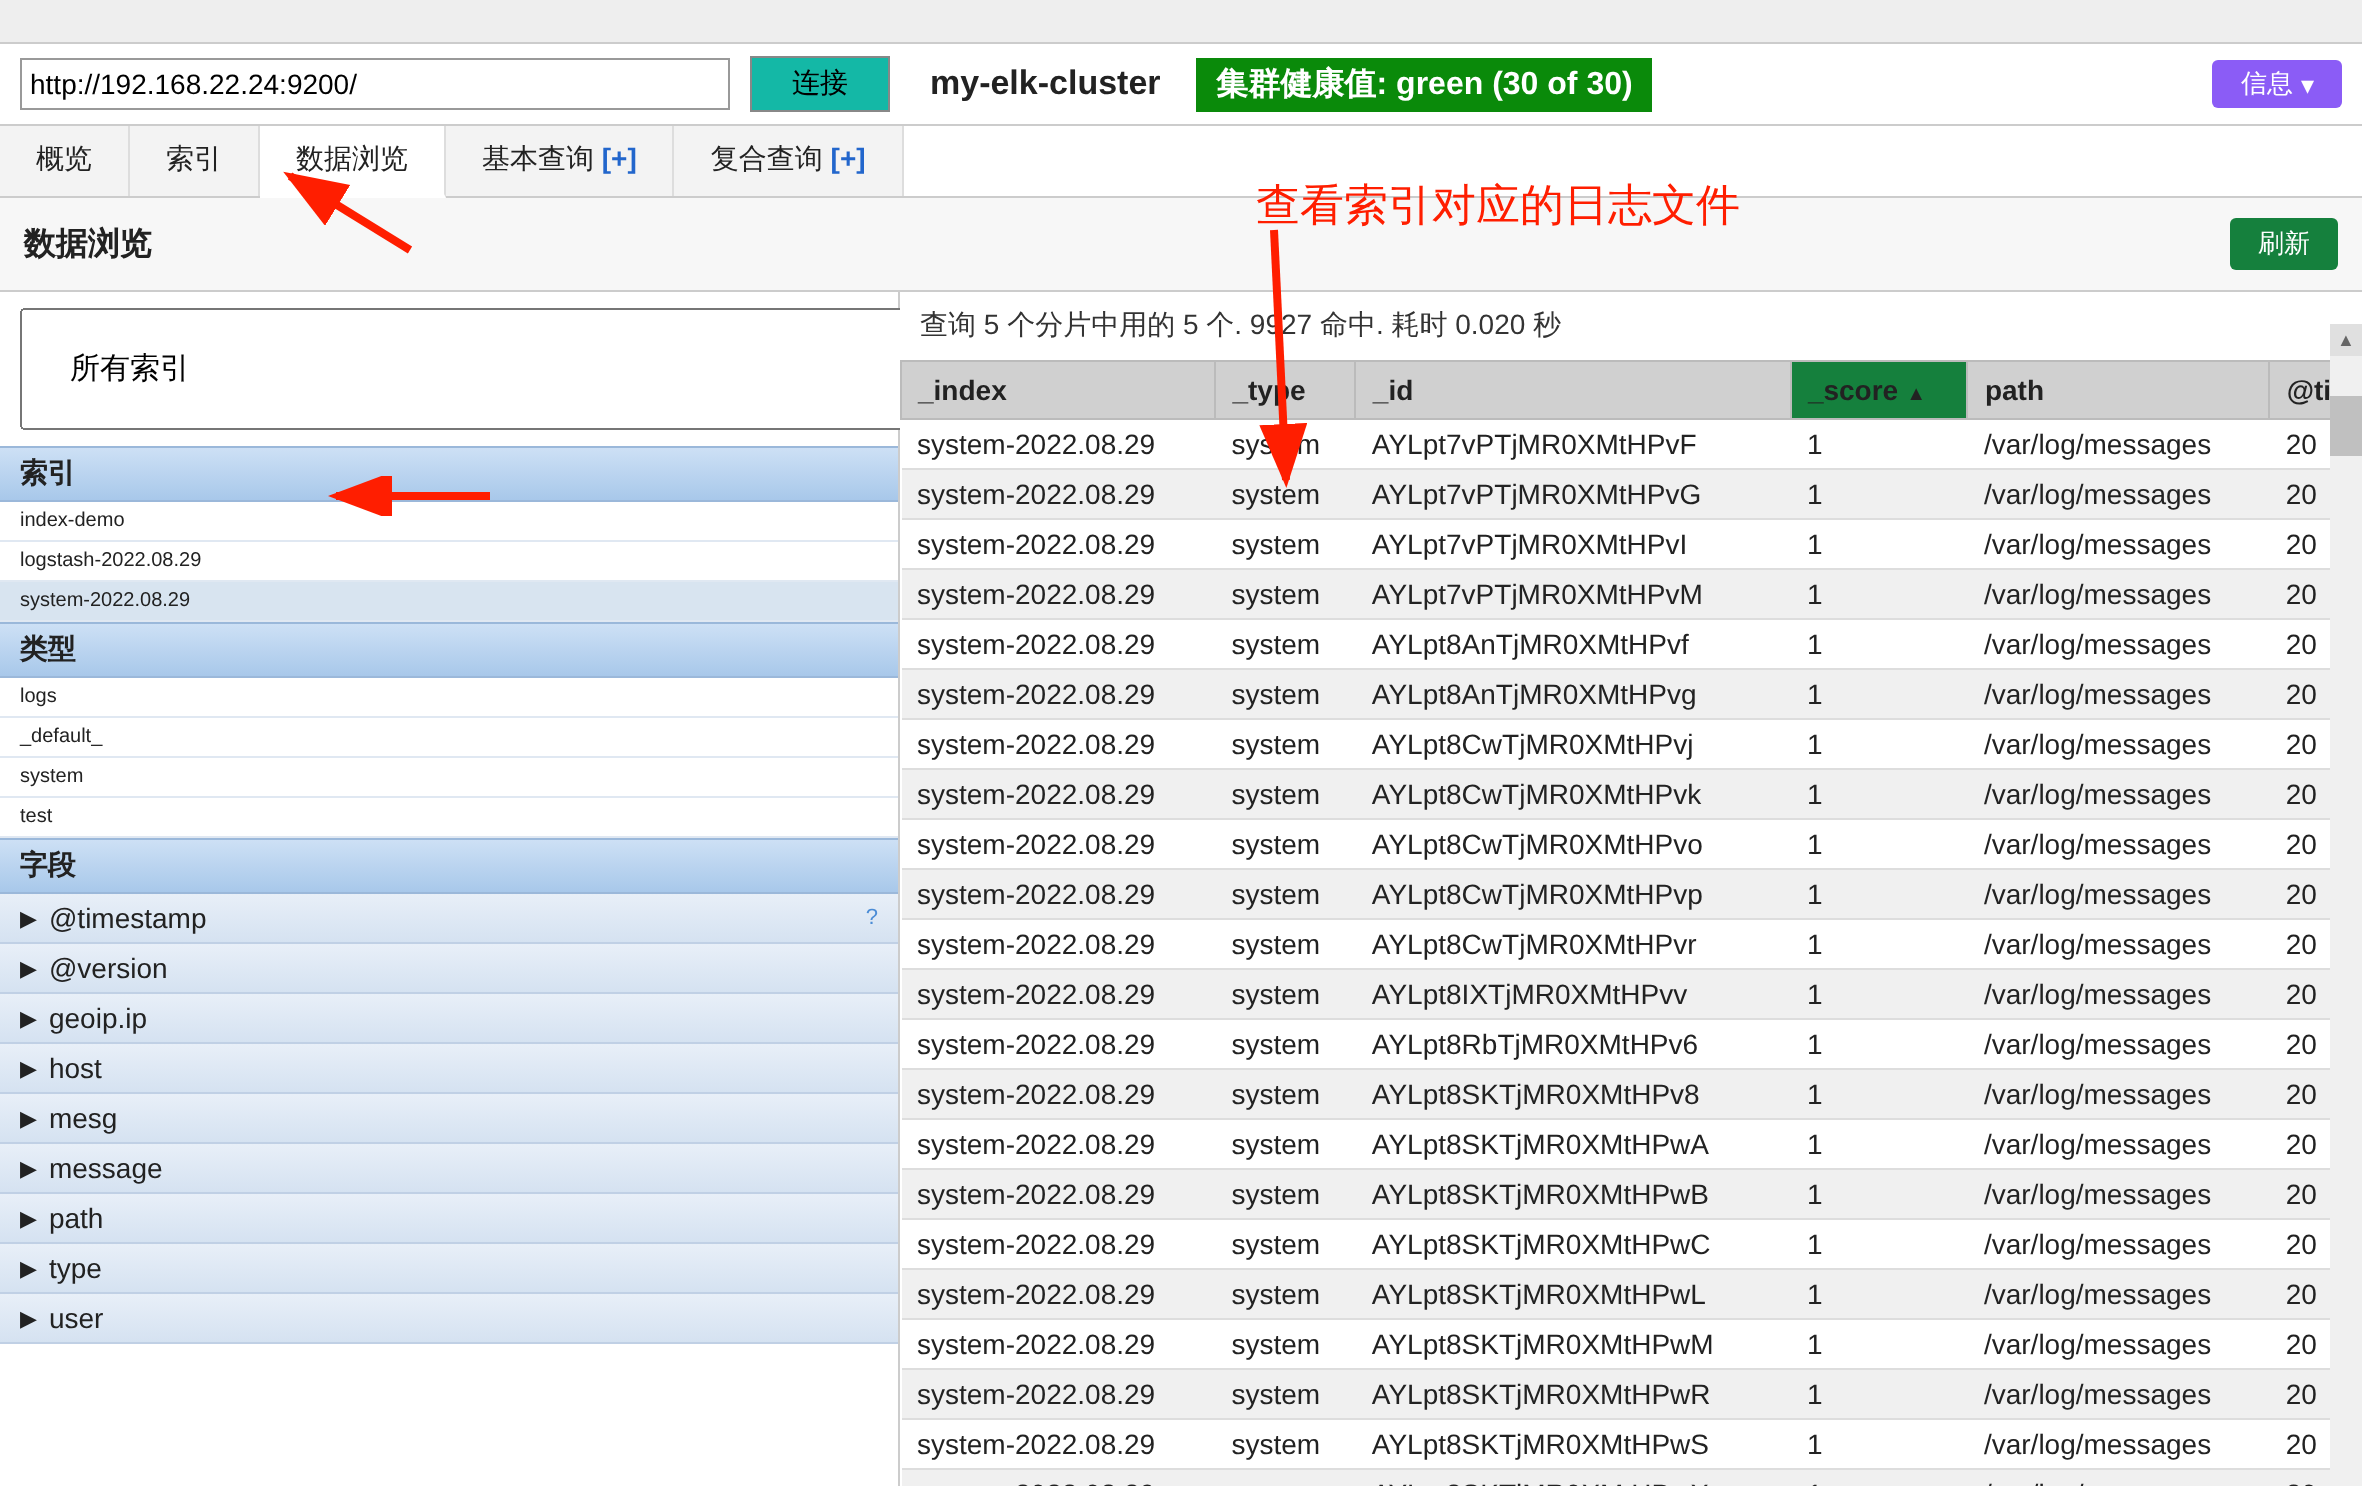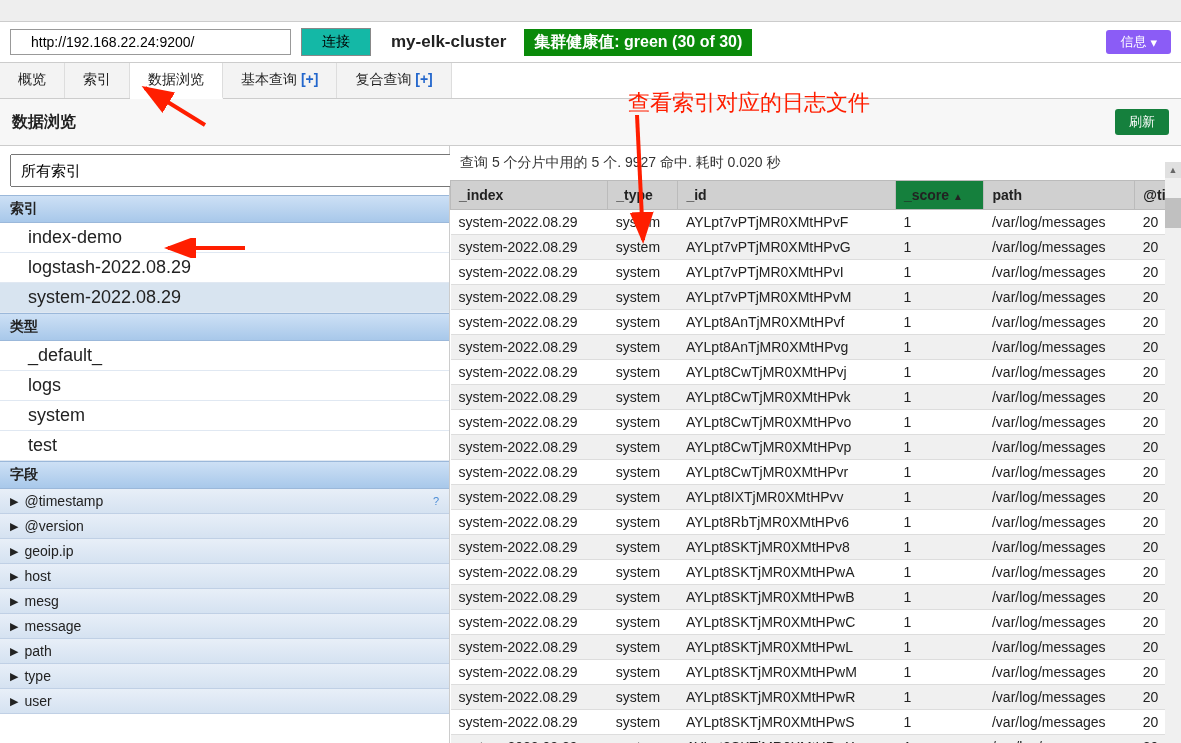--- a/index.html
+++ b/index.html
@@ -1,36 +1,36 @@
 <!DOCTYPE html>
 <html><head>
 <meta charset="utf-8">
 <style>
 * { box-sizing: border-box; margin: 0; padding: 0; }
 body { font-family: Verdana, Arial, sans-serif; font-size: 13px; color: #222; background: #f7f7f7; width: 1181px; overflow: hidden; }
 .topbar { background: #eee; border-bottom: 1px solid #ccc; height: 22px; display: flex; gap: 30px; padding: 2px 20px; font-size: 12px; color: #555; }
 .header { display: flex; align-items: center; padding: 6px 10px; background: #fff; border-bottom: 1px solid #ccc; gap: 10px; }
 .logo { font-size: 26px; font-weight: bold; color: #222; letter-spacing: -1px; margin-right: 20px; font-family: Arial Black, Arial; }
-.url-input { width: 281px; font-size: 14px; padding: 4px 20px; border: 1px solid #999; }
+.url-input { width: 355px; font-size: 14px; padding: 4px 4px; border: 1px solid #999; }
 .btn { padding: 4px 20px; font-size: 14px; background: #14b8a6; border: 1px solid #888; cursor: pointer; }
 .cluster-name { font-weight: bold; font-size: 17px; margin-left: 10px; }
 .health { background: #0a8a0a; color: #fff; font-weight: bold; padding: 3px 10px; font-size: 16px; margin-left: 8px; }
 .info-btn { margin-left: auto; background: #8b5cf6; color: #fff; padding: 3px 14px; border-radius: 3px; font-size: 13px; cursor: pointer; display: flex; align-items: center; gap: 4px; }
 .tabs { display: flex; background: #fff; border-bottom: 1px solid #ccc; }
 .tab { padding: 8px 18px; border-right: 1px solid #ddd; font-size: 14px; cursor: pointer; background: #f3f3f3; }
 .tab.active { background: #fff; border-bottom: 2px solid #fff; margin-bottom: -1px; font-weight: normal; }
 .tab .plus { color: #2266cc; font-weight: bold; }
 .subhead { display: flex; align-items: center; padding: 10px 12px; background: #f7f7f7; border-bottom: 1px solid #ccc; }
 .subhead-title { font-weight: bold; font-size: 16px; }
 .refresh-btn { margin-left: auto; background: #15803d; color: #fff; padding: 4px 14px; border-radius: 3px; font-size: 13px; cursor: pointer; }
 .main { display: flex; }
 .sidebar { width: 450px; background: #fff; border-right: 1px solid #ccc; }
-.sidebar select { width: 492px; margin: 8px 10px; font-size: 15px; padding: 6px; }
+.sidebar select { width: 492px; margin: 8px 10px; font-size: 15px; padding: 20px; }
 .cat-head { background: linear-gradient(#cde0f5, #a8c8ea); padding: 4px 10px; font-weight: bold; font-size: 14px; border-top: 1px solid #9bb8da; border-bottom: 1px solid #9bb8da; }
-.cat-item { padding: 4px 28px; font-size: 18px; border-bottom: 1px solid #e0e8f2; cursor: pointer; background: #fff; }
+.cat-item { padding: 4px 10px; font-size: 10px; border-bottom: 1px solid #e0e8f2; cursor: pointer; background: #fff; }
 .cat-item.sel { background: #d8e4f0; }
 .field-item { padding: 4px 10px; font-size: 14px; border-bottom: 1px solid #c0d0e5; background: linear-gradient(#e8eff8, #d5e2f1); cursor: pointer; display: flex; align-items: center; }
 .field-item .arrow { margin-right: 6px; font-size: 11px; }
 .field-item .q { margin-left: auto; color: #4b8cd6; font-size: 11px; }
 .content { flex: 1; background: #fff; overflow: hidden; }
 .query-info { padding: 8px 10px; font-size: 14px; color: #333; }
 .tbl { width: 100%; border-collapse: collapse; font-size: 14px; }
 .tbl th { background: #d0d0d0; padding: 6px 8px; text-align: left; border: 1px solid #bbb; font-weight: bold; font-size: 14px; }
 .tbl th.score { background: #15803d; }
 .tbl td { padding: 4px 8px; border-bottom: 1px solid #ddd; white-space: nowrap; }
@@ -77,22 +77,22 @@
       <option>所有索引</option>
     </select>
     <div class="cat-head">索引</div>
     <div id="indices">
         <div class="cat-item">index-demo</div>
         <div class="cat-item">logstash-2022.08.29</div>
         <div class="cat-item sel">system-2022.08.29</div>
       </div>
     <div class="cat-head">类型</div>
     <div id="types">
+        <div class="cat-item">logs</div>
         <div class="cat-item">_default_</div>
-        <div class="cat-item">logs</div>
         <div class="cat-item">system</div>
         <div class="cat-item">test</div>
       </div>
     <div class="cat-head">字段</div>
     <div id="fields">
         <div class="field-item">
           <span class="arrow">▶</span>
           <span>@timestamp</span>
           <span class="q">?</span>
         </div>

